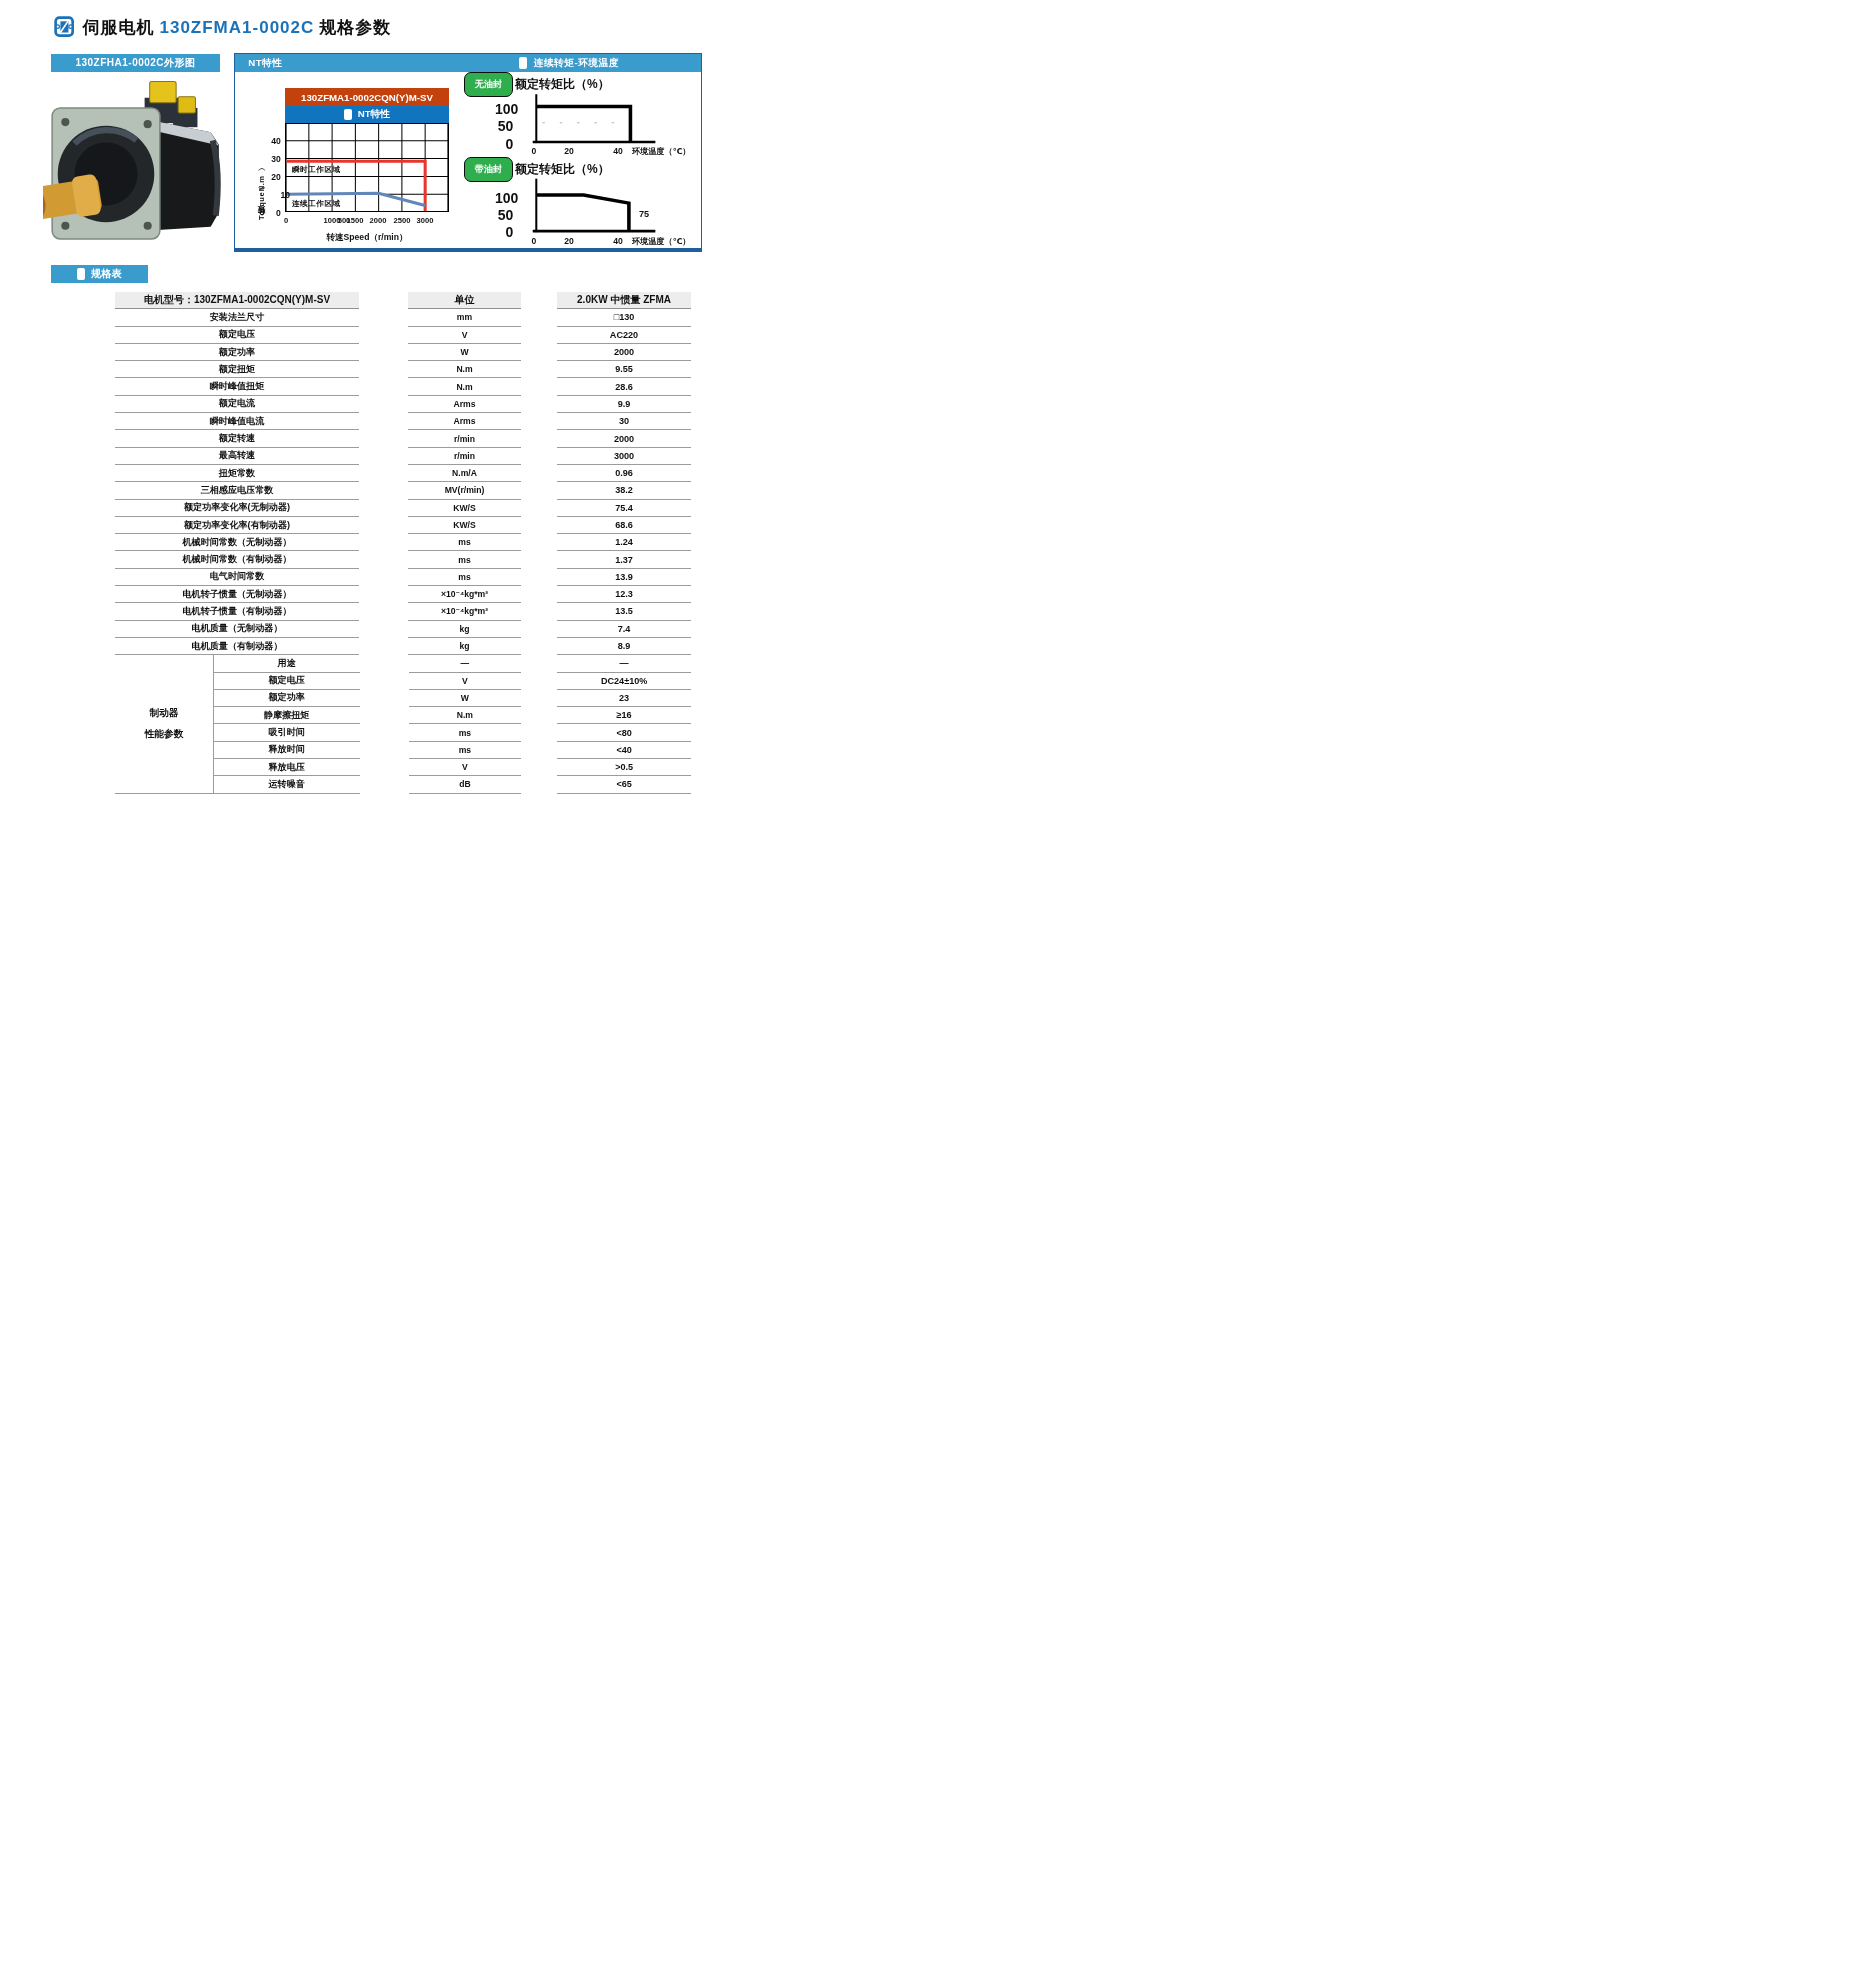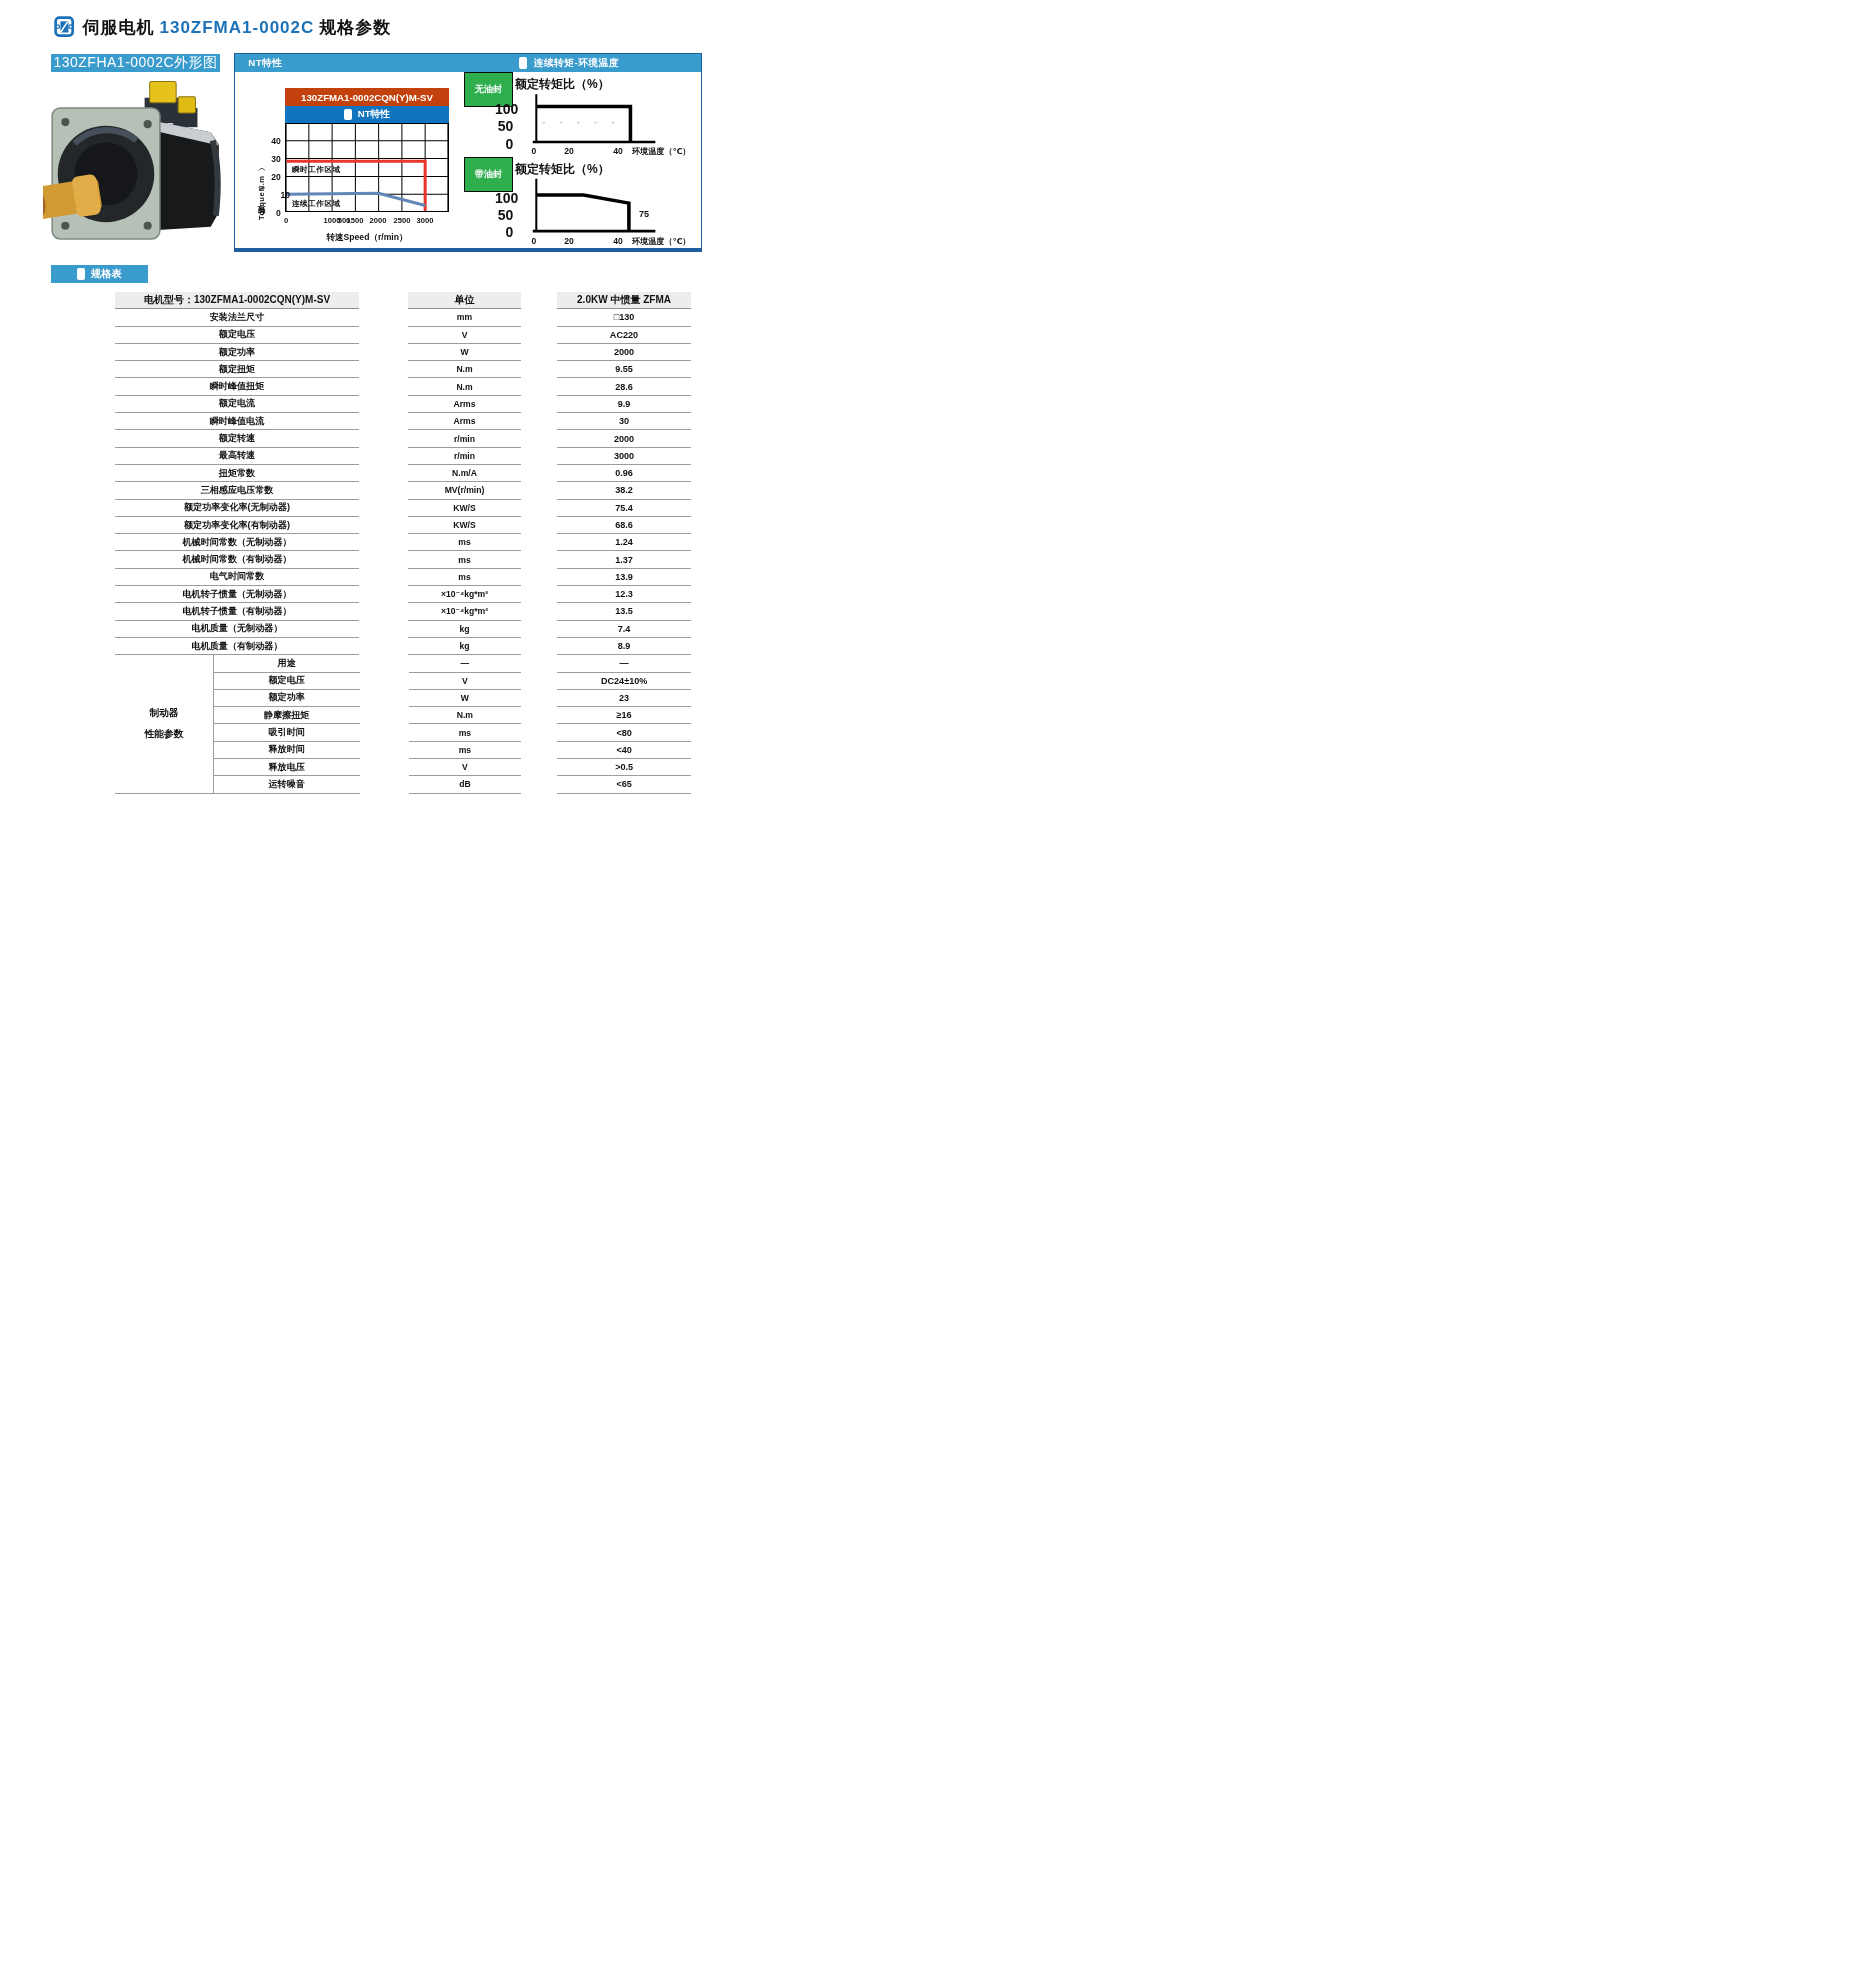--- a/index.html
+++ b/index.html
@@ -6,21 +6,21 @@
   body { background: #ffffff; font-family: "Liberation Sans", "DejaVu Sans", sans-serif; }
   #page { position: relative; width: 762px; height: 798px; background: #fff; color: #111; overflow: hidden; }
 
   
   .app-title { position: absolute; left: 54px; top: 16.3px; display: flex; align-items: center; gap: 8.1px; }
   .app-title .ttext { font-size: 17px; font-weight: bold; letter-spacing: 1px; white-space: nowrap; }
   .ttext .model { color: #1b72b8; margin: 0 5.1px; }
 
   
   .outline-tag { position: absolute; left: 51px; top: 54px; width: 169px; height: 18px;
-    background: #3a9bcd; color: #fff; font-size: 14px; font-weight: normal;
+    background: #3a9bcd; color: #fff; font-size: 10px; font-weight: bold;
     display: flex; align-items: center; justify-content: center; letter-spacing: 0.5px; }
 
   
   .motor-wrap { position: absolute; left: 43px; top: 75px; width: 188px; height: 173px; }
 
   
   .panel { position: absolute; left: 234px; top: 53px; width: 468px; height: 199px;
     border: 1.5px solid #1e5f9f; border-bottom-width: 4.6px; background: #fff; }
   .panel-header { position: absolute; left: 0; top: 0; right: 0; height: 18.3px; background: #3a9bcd;
     display: flex; align-items: center; color: #fff; font-weight: bold; }
@@ -33,22 +33,22 @@
   .nt-band { position: absolute; left: 50px; top: 52px; width: 164px; height: 17.3px; background: #1074be;
     color: #fff; font-weight: bold; font-size: 9.7px; display: flex; align-items: center; justify-content: center; gap: 5.6px; }
   .nt-plot { position: absolute; left: 50px; top: 69px; }
   .nt-ylabel { position: absolute; left: 22.3px; top: 65px; height: 102px; writing-mode: vertical-rl;
     transform: rotate(180deg); font-size: 7.6px; font-weight: bold; letter-spacing: 0.5px; }
   .ytick { position: absolute; width: 17.3px; text-align: right; font-size: 8.6px; font-weight: bold; }
   .xtick { position: absolute; transform: translateX(-50%); font-size: 7.6px; font-weight: bold; }
   .nt-xlabel { position: absolute; left: 50px; top: 178px; width: 164px; text-align: center; font-size: 8.6px; font-weight: bold; }
   .zone-label { position: absolute; font-size: 7.6px; font-weight: bold; letter-spacing: 0.5px; }
 
-  .seal-btn { position: absolute; left: 229px; width: 49px; height: 35px; background: #2fae4e;
-    border: 1.5px solid #0d0d0d; border-radius: 0; color: #fff; font-size: 9.1px; font-weight: bold;
+  .seal-btn { position: absolute; left: 229px; width: 49px; height: 25px; background: #2fae4e;
+    border: 1.5px solid #0d0d0d; border-radius: 7px; color: #fff; font-size: 9.1px; font-weight: bold;
     display: flex; align-items: center; justify-content: center; }
   .ratio-label { position: absolute; left: 280px; font-size: 12px; font-weight: bold; }
   .temp-chart { position: absolute; left: 284px; }
   .tc-ytick { position: absolute; width: 18.3px; text-align: right; font-size: 14px; font-weight: bold; }
   .tc-xtick { position: absolute; transform: translateX(-50%); font-size: 8.6px; font-weight: bold; }
   .temp-axis-label { position: absolute; left: 397px; font-size: 8.1px; font-weight: bold; }
   .anno-75 { position: absolute; left: 404px; top: 155px; font-size: 9.1px; font-weight: bold; }
 
   
   .spec-tag { position: absolute; left: 51px; top: 265px; width: 97px; height: 18px; background: #3a9bcd;

